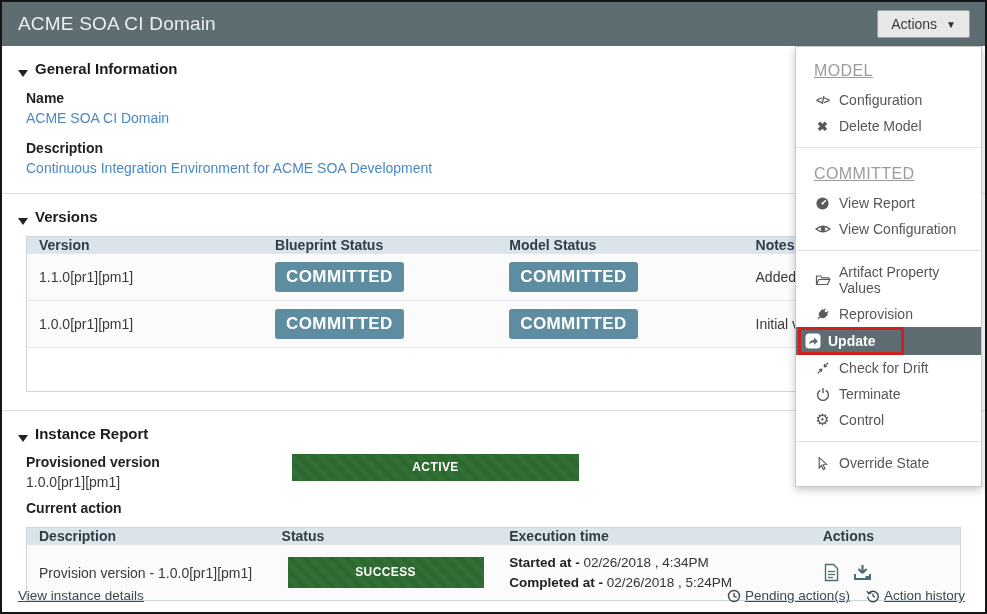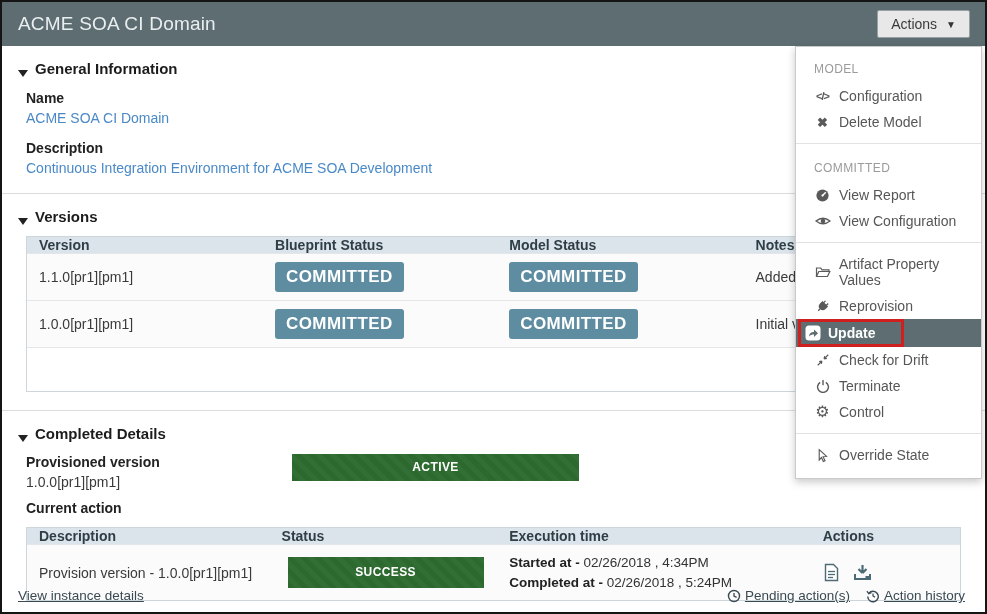--- a/index.html
+++ b/index.html
@@ -45,21 +45,21 @@
   .act-icons { display:flex; gap:13px; align-items:center; padding-left:18px; }
   .act-icons svg { cursor:pointer; }
 
   
   .footer { position:absolute; left:16px; right:20px; bottom:9px; display:flex; justify-content:space-between; align-items:center; font-size:13.5px; }
   .footer a { color:#3a4a52; text-decoration:underline; display:inline-flex; align-items:center; gap:4px; }
   .footer-right { display:flex; gap:16px; }
 
   
   .dropdown { position:absolute; top:44px; left:793px; width:187px; background:#fff; border:1px solid #c9c9c9; box-shadow:0 3px 8px rgba(0,0,0,.22); padding:6px 0 10px 0; z-index:10; }
-  .menu-header { font-size:12px; color:#9b9b9b; padding:9px 0 7px 18px; letter-spacing:.4px; }
+  .menu-header { font-size:16px; color:#9b9b9b; padding:9px 0 7px 18px; letter-spacing:.4px;text-decoration:underline; }
   .menu-item { display:flex; align-items:center; gap:8px; padding:5px 0 5px 18px; font-size:14px; color:#565656; cursor:pointer; }
   .menu-item .mi { width:17px; display:inline-flex; justify-content:center; align-items:center; color:#5a5a5a; flex:0 0 17px; }
   .menu-divider { border:none; border-top:1px solid #e2e2e2; margin:8px 0; }
   .code-glyph { font-size:11px; font-weight:bold; letter-spacing:-1px; color:#5a5a5a; }
   .x-glyph { font-size:13px; font-weight:bold; color:#5a5a5a; }
   .gear-glyph { font-size:16px; color:#5a5a5a; line-height:1; }
   .menu-item.highlight { background:#5d6d71; color:#fff; padding:0; }
   .update-box { display:inline-flex; align-items:center; gap:7px; border:3px solid #cf1f1f; padding:3px 26px 3px 3px; margin-left:2px; }
   .update-box .label { font-weight:bold; }
 
@@ -117,21 +117,21 @@
         <div><span class="badge-blue">COMMITTED</span></div>
         <div>Initial v</div>
       </div>
       <div class="tbl-filler"></div>
     </div>
 
     <hr class="divider" style="margin-top:18px;">
 
     <div class="sec-title">
       <span class="tri"></span>
-      <span>Completed Details</span>
+      <span>Instance Report</span>
     </div>
     <div class="prov-row" style="padding-left:8px; margin-top:12px;">
       <div class="prov-left">
         <div class="fld-label" style="margin-top:0;">Provisioned version</div>
         <div class="prov-val">1.0.0[pr1][pm1]</div>
       </div>
       <div class="badge-green active-badge">ACTIVE</div>
     </div>
     <div class="fld-label" style="padding-left:8px; margin-top:10px;">Current action</div>
 

